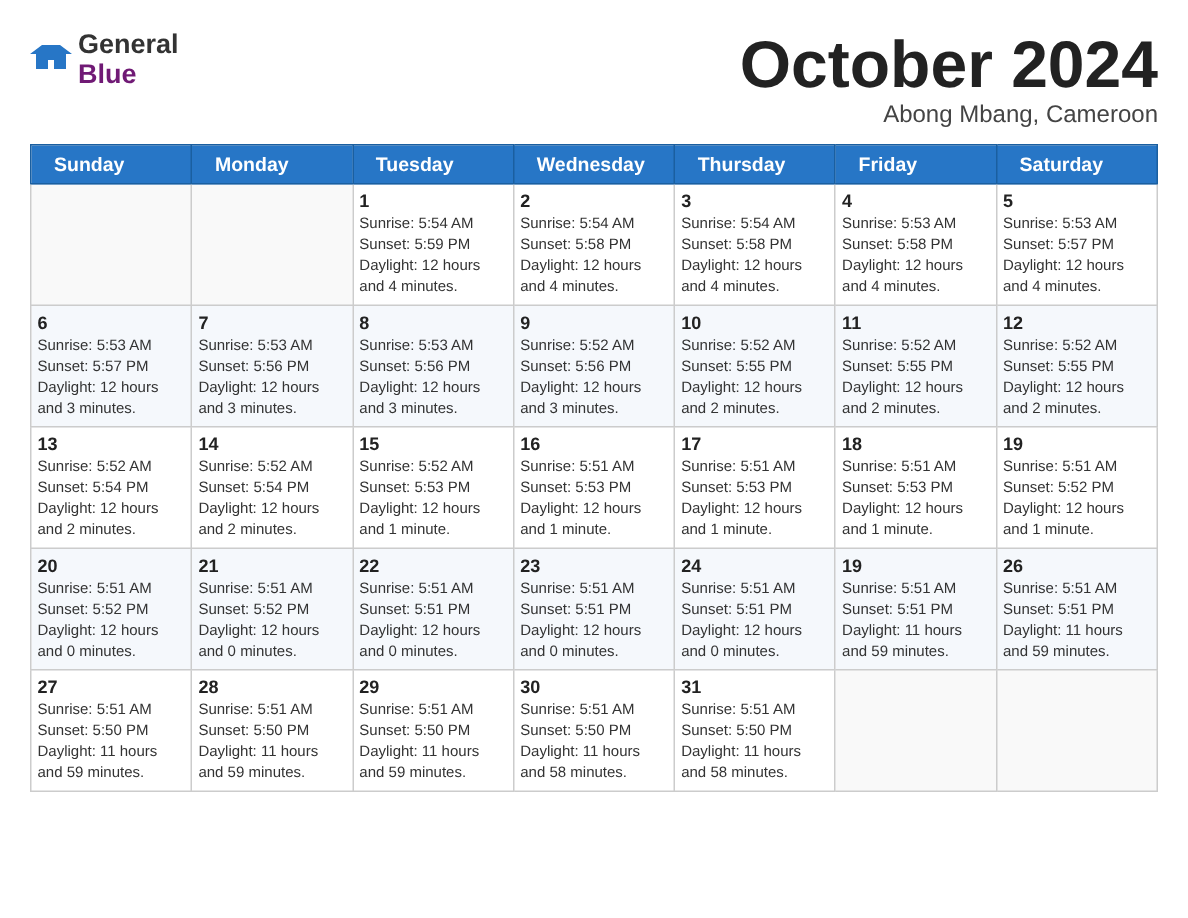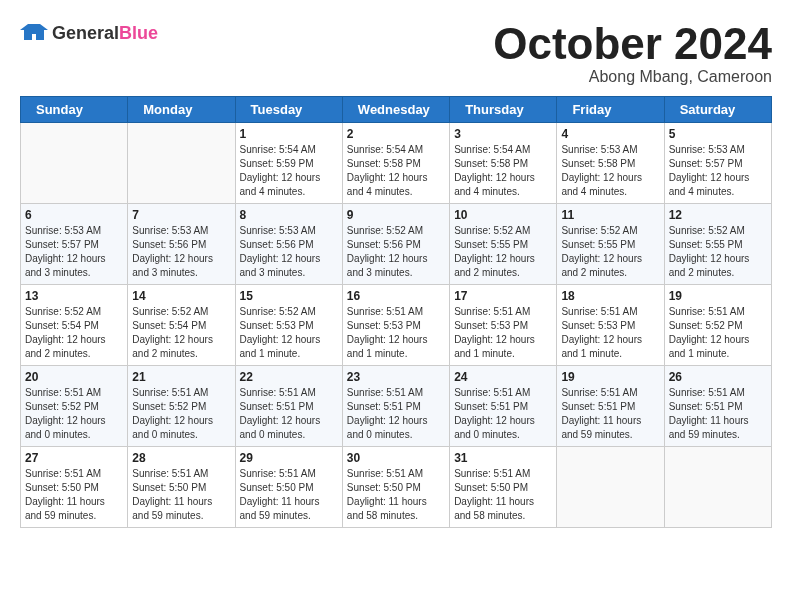--- a/index.html
+++ b/index.html
@@ -15,27 +15,27 @@
       justify-content: space-between;
       align-items: flex-start;
       margin-bottom: 10px;
     }
     .logo {
       display: flex;
       align-items: center;
     }
     .logo-text {
       display: flex;
-      flex-direction: row;
+      flex-direction: column;
       font-size: 18px;
       font-weight: bold;
       line-height: 1.1;
     }
     .logo-text span:first-child { color: #333; }
-    .logo-text span:last-child { color: #ec4899; }
+    .logo-text span:last-child { color: #701a75; }
     .logo-icon {
       width: 28px;
       height: 28px;
       margin-right: 4px;
     }
     .title-area {
       text-align: right;
     }
     .month-title {
       font-size: 44px;

